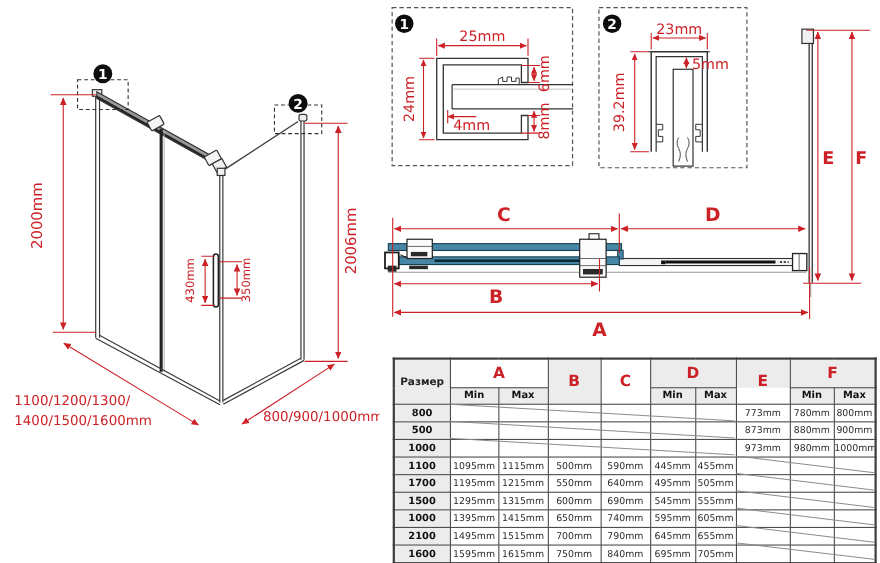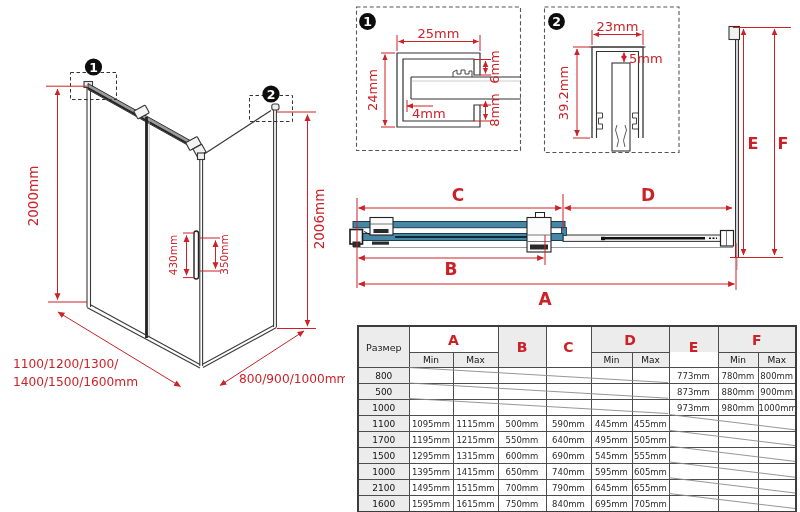--- a/index.html
+++ b/index.html
@@ -13,23 +13,23 @@
   #sizetable th,#sizetable td{border:1px solid #4d4d4d;padding:0;text-align:center;
       vertical-align:middle;overflow:hidden;white-space:nowrap;}
   #sizetable{border:2px solid #3c3c3c;}
   tr.h1 th{height:25px;}
   tr.h2 th{height:14px;}
   tr.dr td, tr.dr th{height:15px;}
   .g{background:#ececec;}
   .w{background:#ffffff;}
   .eg{background:linear-gradient(to bottom,#ececec 0,#ececec 25px,#ffffff 25px,#ffffff 100%);}
   .L{color:#cc2127;font-weight:bold;font-size:14px;}
-  .sz{font-size:9.5px;font-weight:normal;color:#222;}
-  .mm{font-size:9px;font-weight:normal;color:#111;}
-  .rl{font-size:9px;font-weight:normal;color:#111;}
+  .sz{font-size:9.5px;font-weight:bold;color:#222;}
+  .mm{font-size:9px;font-weight:bold;color:#111;}
+  .rl{font-size:9px;font-weight:bold;color:#111;}
   td.v{font-size:8.5px;color:#2b2b2b;background:#fff;}
   .hxsvg{position:absolute;pointer-events:none;}
 </style>
 </head>
 <body>
 
 <div id="canvas">
 
   <svg class="abs" style="left:0;top:0" width="345" height="512" viewBox="0 0 345 512">
     <defs>

